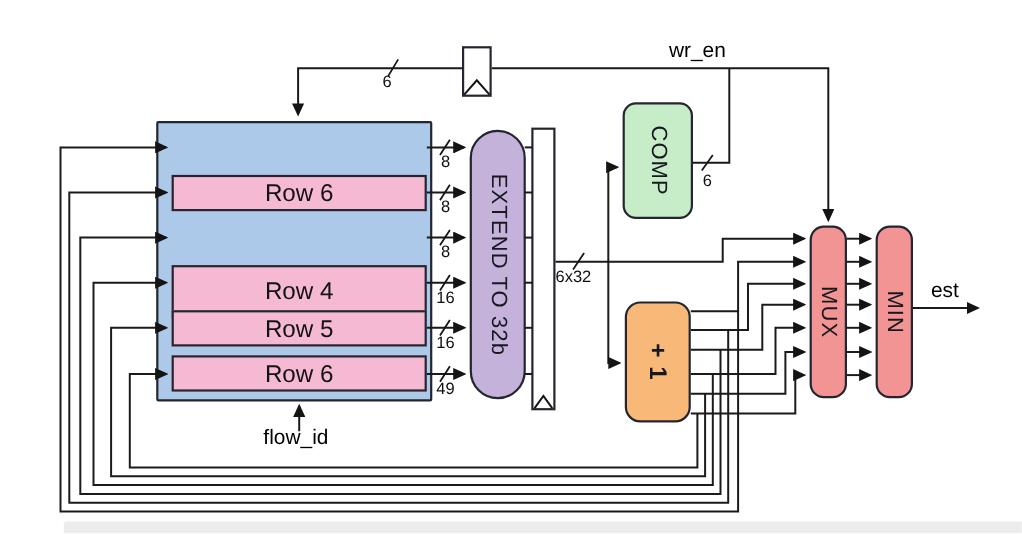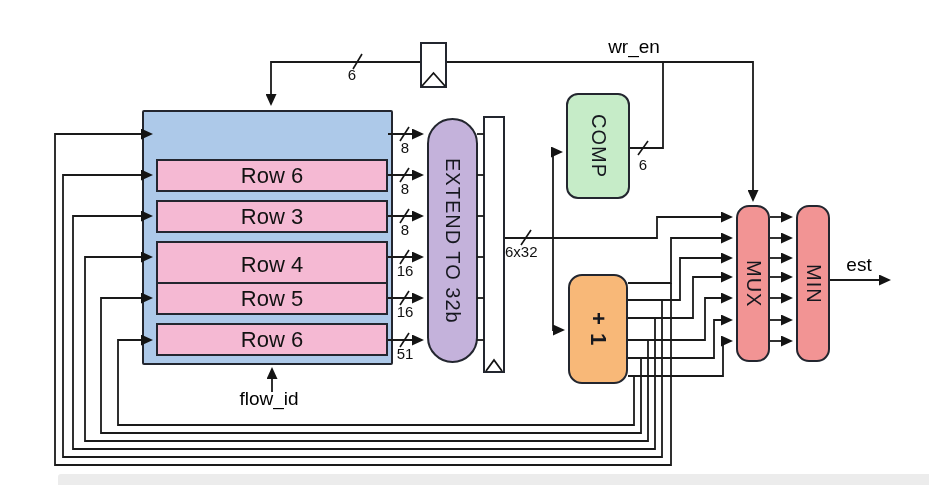--- a/index.html
+++ b/index.html
@@ -37,23 +37,20 @@
 </style>
 </head>
 <body>
 
 <div class="stage">
 
   <div class="blk rows-container" style="left:142px;top:110px;width:251px;height:255px;"></div>
 
   <div class="blk row" style="left:156px;top:159px;width:232px;height:33px;">
       <span>Row 6</span>
-    </div>
-  <div class="blk row" style="left:156px;top:200px;width:232px;height:33px;">
-      <span>Row 3</span>
     </div>
   <div class="blk row" style="left:156px;top:241px;width:232px;height:48px;">
       <span>Row 4</span>
     </div>
   <div class="blk row" style="left:156px;top:282px;width:232px;height:33px;">
       <span>Row 5</span>
     </div>
   <div class="blk row" style="left:156px;top:323px;width:232px;height:33px;">
       <span>Row 6</span>
     </div>
@@ -165,14 +162,14 @@
 
   <div class="num" style="left:343px;top:66px;width:18px;">6</div>
   <div class="num" style="left:505px;top:243px;width:46px;text-align:left;">6x32</div>
   <div class="num" style="left:634px;top:156px;width:18px;">6</div>
 
   <div class="num" style="left:391px;top:139px;width:28px;">8</div>
   <div class="num" style="left:391px;top:180px;width:28px;">8</div>
   <div class="num" style="left:391px;top:221px;width:28px;">8</div>
   <div class="num" style="left:391px;top:262px;width:28px;">16</div>
   <div class="num" style="left:391px;top:303px;width:28px;">16</div>
-  <div class="num" style="left:391px;top:345px;width:28px;">51</div>
+  <div class="num" style="left:391px;top:345px;width:28px;">49</div>
 </div>
 
 </body></html>

